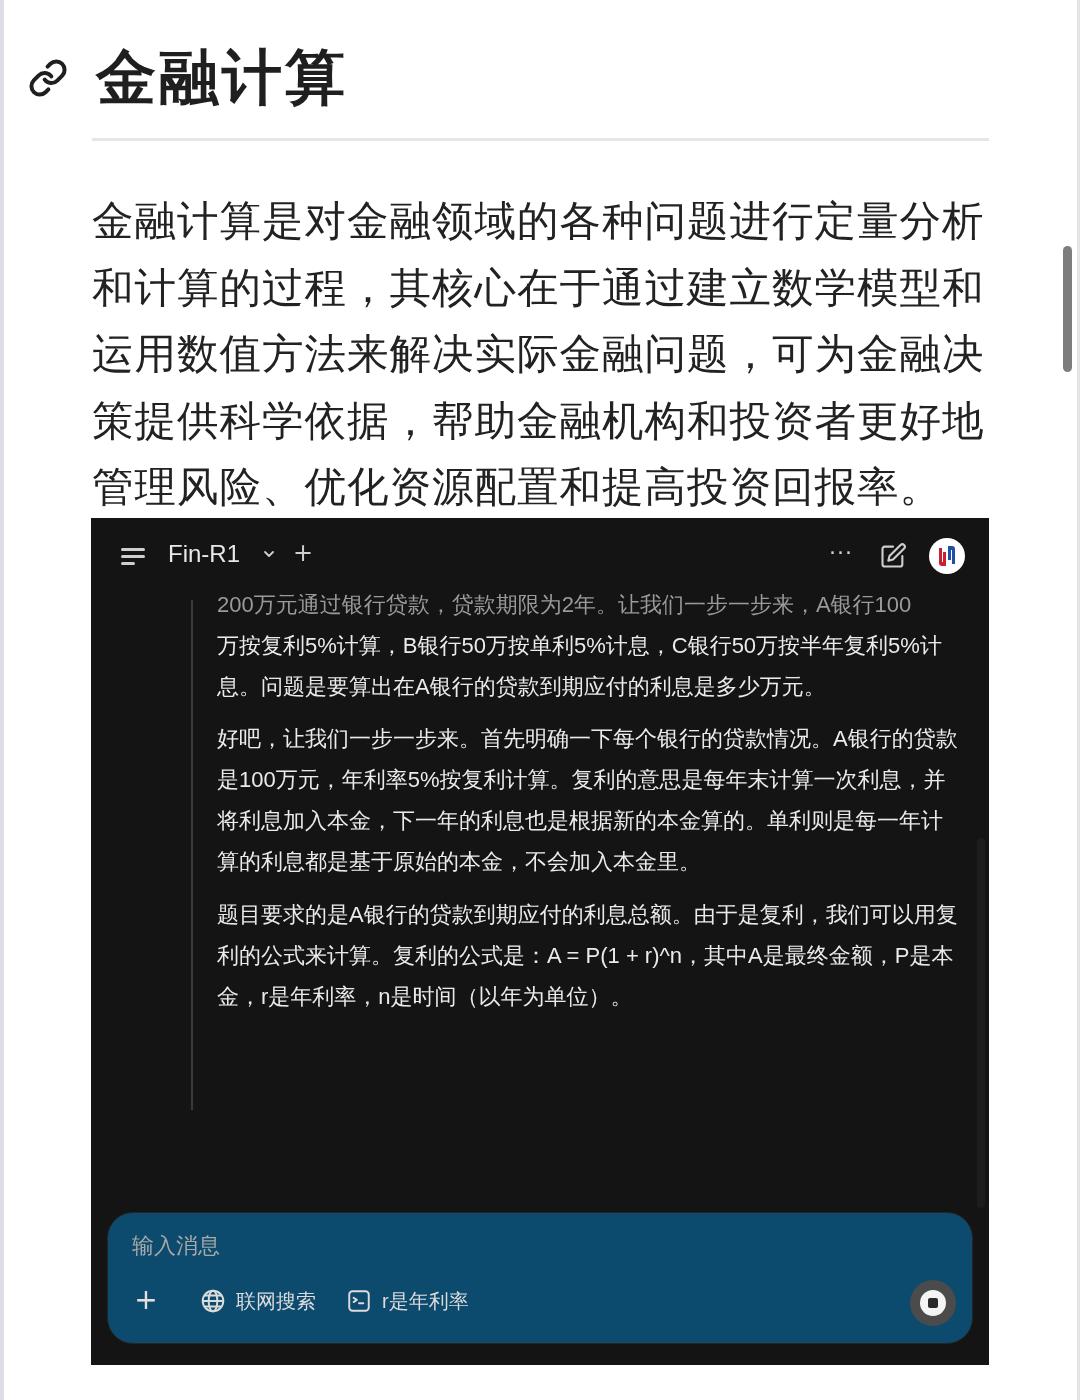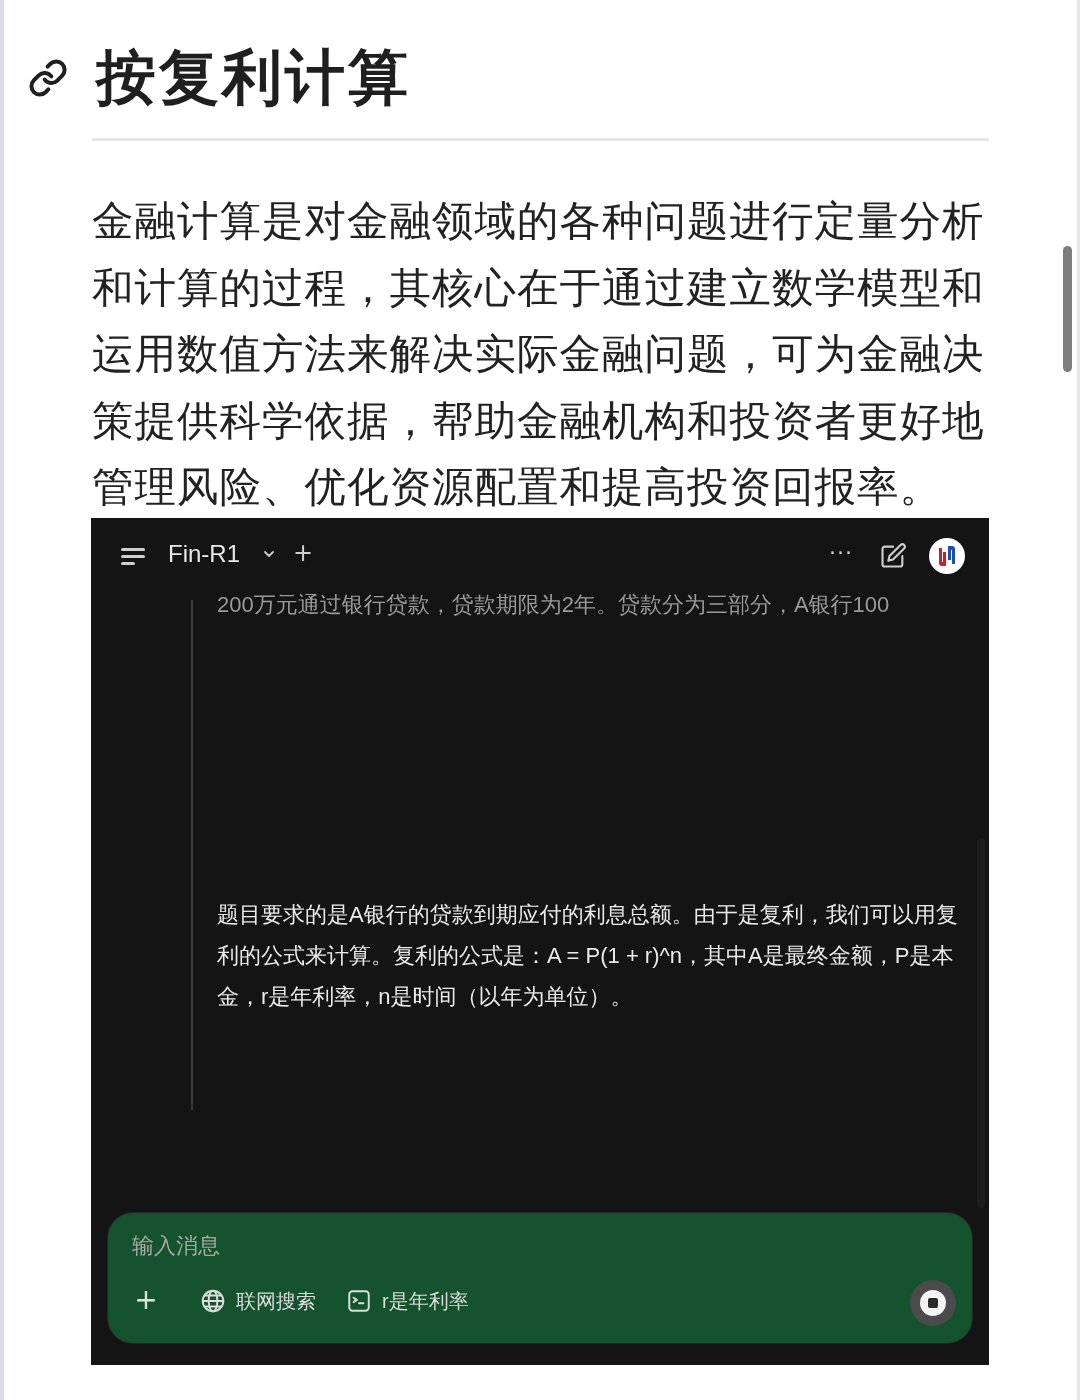--- a/index.html
+++ b/index.html
@@ -29,21 +29,21 @@
   .new-tab-plus { position: absolute; left: 201px; top: 24px; width: 22px; height: 22px; color: #cfcfcf; font-size: 24px; line-height: 22px; text-align: center; }
   .more-dots { position: absolute; left: 738px; top: 22px; color: #cfcfcf; font-size: 22px; letter-spacing: 1px; }
   .edit-icon { position: absolute; left: 788px; top: 24px; width: 28px; height: 28px; }
   .avatar { position: absolute; left: 838px; top: 20px; width: 36px; height: 36px; border-radius: 50%; background: #ffffff; display: flex; align-items: center; justify-content: center; }
   .thinking-border { position: absolute; left: 100px; top: 82px; width: 2px; height: 510px; background: #3a3a3a; }
   .thought-para { position: absolute; left: 126px; width: 745px; font-size: 22px; line-height: 41px; color: #ebebeb; font-family: "Liberation Sans", sans-serif; }
   .thought-para .faded { color: #9a9a9a; }
 
   .chat-scrollbar { position: absolute; left: 886px; top: 320px; width: 8px; height: 370px; border-radius: 4px; background: #1d1d1d; }
 
-  .composer { position: absolute; left: 16px; top: 694px; width: 866px; height: 132px; background: #14532d; border-radius: 26px; border: 1px solid #252525; }
+  .composer { position: absolute; left: 16px; top: 694px; width: 866px; height: 132px; background: #0c4a6e; border-radius: 26px; border: 1px solid #252525; }
   .composer-input { position: absolute; left: 24px; top: 18px; width: 700px; height: 30px; background: transparent; border: none; outline: none; color: #a8a8a8; font-size: 22px; font-family: "Liberation Sans", sans-serif; }
   .composer-input::placeholder { color: #a8a8a8; }
   .attach-button { position: absolute; left: 26px; top: 76px; width: 24px; height: 24px; color: #e0e0e0; font-size: 28px; line-height: 22px; text-align: center; }
   .tool-button { position: absolute; top: 72px; height: 32px; display: flex; align-items: center; color: #dcdcdc; font-size: 20px; font-family: "Liberation Sans", sans-serif; }
   .tool-button svg { margin-right: 10px; }
   .send-stop { position: absolute; left: 802px; top: 67px; width: 46px; height: 46px; border-radius: 50%; background: #4b4b4b; display: flex; align-items: center; justify-content: center; }
   .send-stop .inner { width: 26px; height: 26px; border-radius: 50%; background: #f4f4f4; display: flex; align-items: center; justify-content: center; }
   .send-stop .sq { width: 10px; height: 10px; background: #2a2a2a; border-radius: 2px; }
 </style>
 </head>
@@ -53,21 +53,21 @@
 <div class="right-edge"></div>
 <div class="page-scrollbar"></div>
 
 <div class="heading-row">
   <span class="link-icon">
     <svg width="40" height="40" viewBox="0 0 24 24" fill="none" stroke="#1f1f1f" stroke-width="2.4" stroke-linecap="round" stroke-linejoin="round">
       <path d="M10 13a5 5 0 0 0 7.54.54l3-3a5 5 0 0 0-7.07-7.07l-1.72 1.71"></path>
       <path d="M14 11a5 5 0 0 0-7.54-.54l-3 3a5 5 0 0 0 7.07 7.07l1.71-1.71"></path>
     </svg>
   </span>
-  <h1 class="page-title">按复利计算</h1>
+  <h1 class="page-title">金融计算</h1>
 </div>
 <div class="title-divider"></div>
 
 <p class="intro">金融计算是对金融领域的各种问题进行定量分析和计算的过程，其核心在于通过建立数学模型和运用数值方法来解决实际金融问题，可为金融决策提供科学依据，帮助金融机构和投资者更好地管理风险、优化资源配置和提高投资回报率。</p>
 
 <div class="app">
   <div class="app-header">
     <div class="hamburger">
       <span style="top:0;width:24px;"></span>
       <span style="top:7px;width:24px;"></span>
@@ -87,22 +87,24 @@
       <svg width="26" height="26" viewBox="0 0 26 26">
         <path d="M5 5 L5 20 Q5 23 8 23 L12 23 L12 9 L9 9 L9 19 L8 19 L8 5 Z" fill="#c8202e"></path>
         <path d="M14 3 L18 3 Q21 3 21 6 L21 21 L18 21 L18 7 L17 7 L17 17 L14 17 Z" fill="#1f4fa8"></path>
       </svg>
     </div>
   </div>
 
   <div class="thinking-border"></div>
 
   <p class="thought-para" style="top:66px;">
-    <span class="faded">200万元通过银行贷款，贷款期限为2年。贷款分为三部分，A银行100</span><br>
+    <span class="faded">200万元通过银行贷款，贷款期限为2年。让我们一步一步来，A银行100</span><br>
+    <span>万按复利5%计算，B银行50万按单利5%计息，C银行50万按半年复利5%计息。问题是要算出在A银行的贷款到期应付的利息是多少万元。</span>
   </p>
+  <p class="thought-para" style="top:200px;">好吧，让我们一步一步来。首先明确一下每个银行的贷款情况。A银行的贷款是100万元，年利率5%按复利计算。复利的意思是每年末计算一次利息，并将利息加入本金，下一年的利息也是根据新的本金算的。单利则是每一年计算的利息都是基于原始的本金，不会加入本金里。</p>
   <p class="thought-para" style="top:376px;">题目要求的是A银行的贷款到期应付的利息总额。由于是复利，我们可以用复利的公式来计算。复利的公式是：A = P(1 + r)^n，其中A是最终金额，P是本金，r是年利率，n是时间（以年为单位）。</p>
 
   <div class="chat-scrollbar"></div>
 
   <div class="composer">
     <input class="composer-input" type="text" placeholder="输入消息" style="">
     <span class="attach-button">+</span>
     <div class="tool-button" style="left:92px;">
       <svg width="26" height="26" viewBox="0 0 24 24" fill="none" stroke="#dcdcdc" stroke-width="1.8">
         <circle cx="12" cy="12" r="9.5"></circle>

